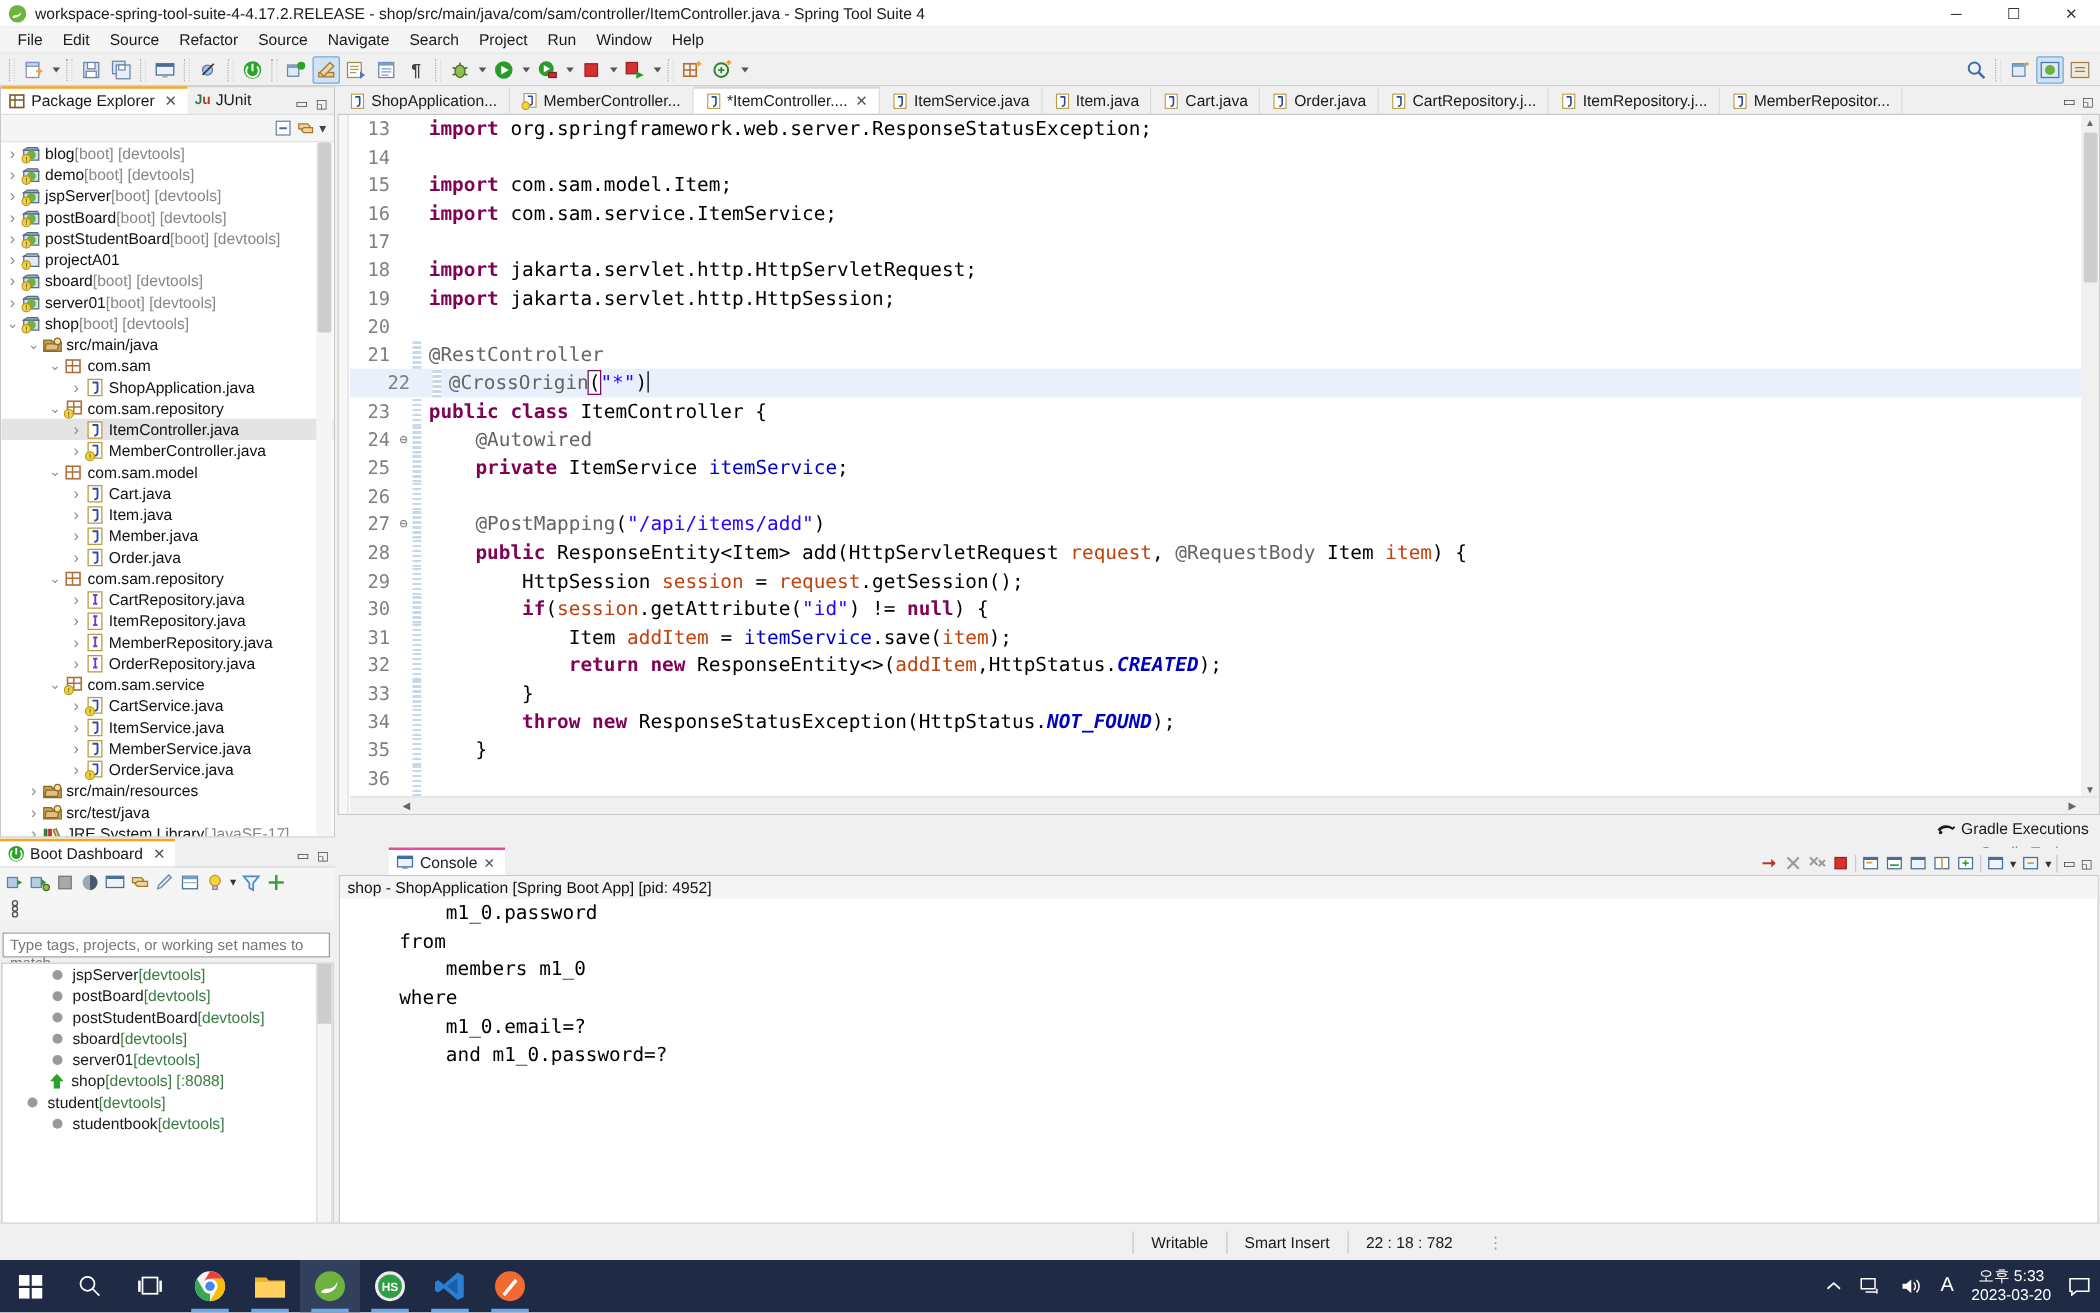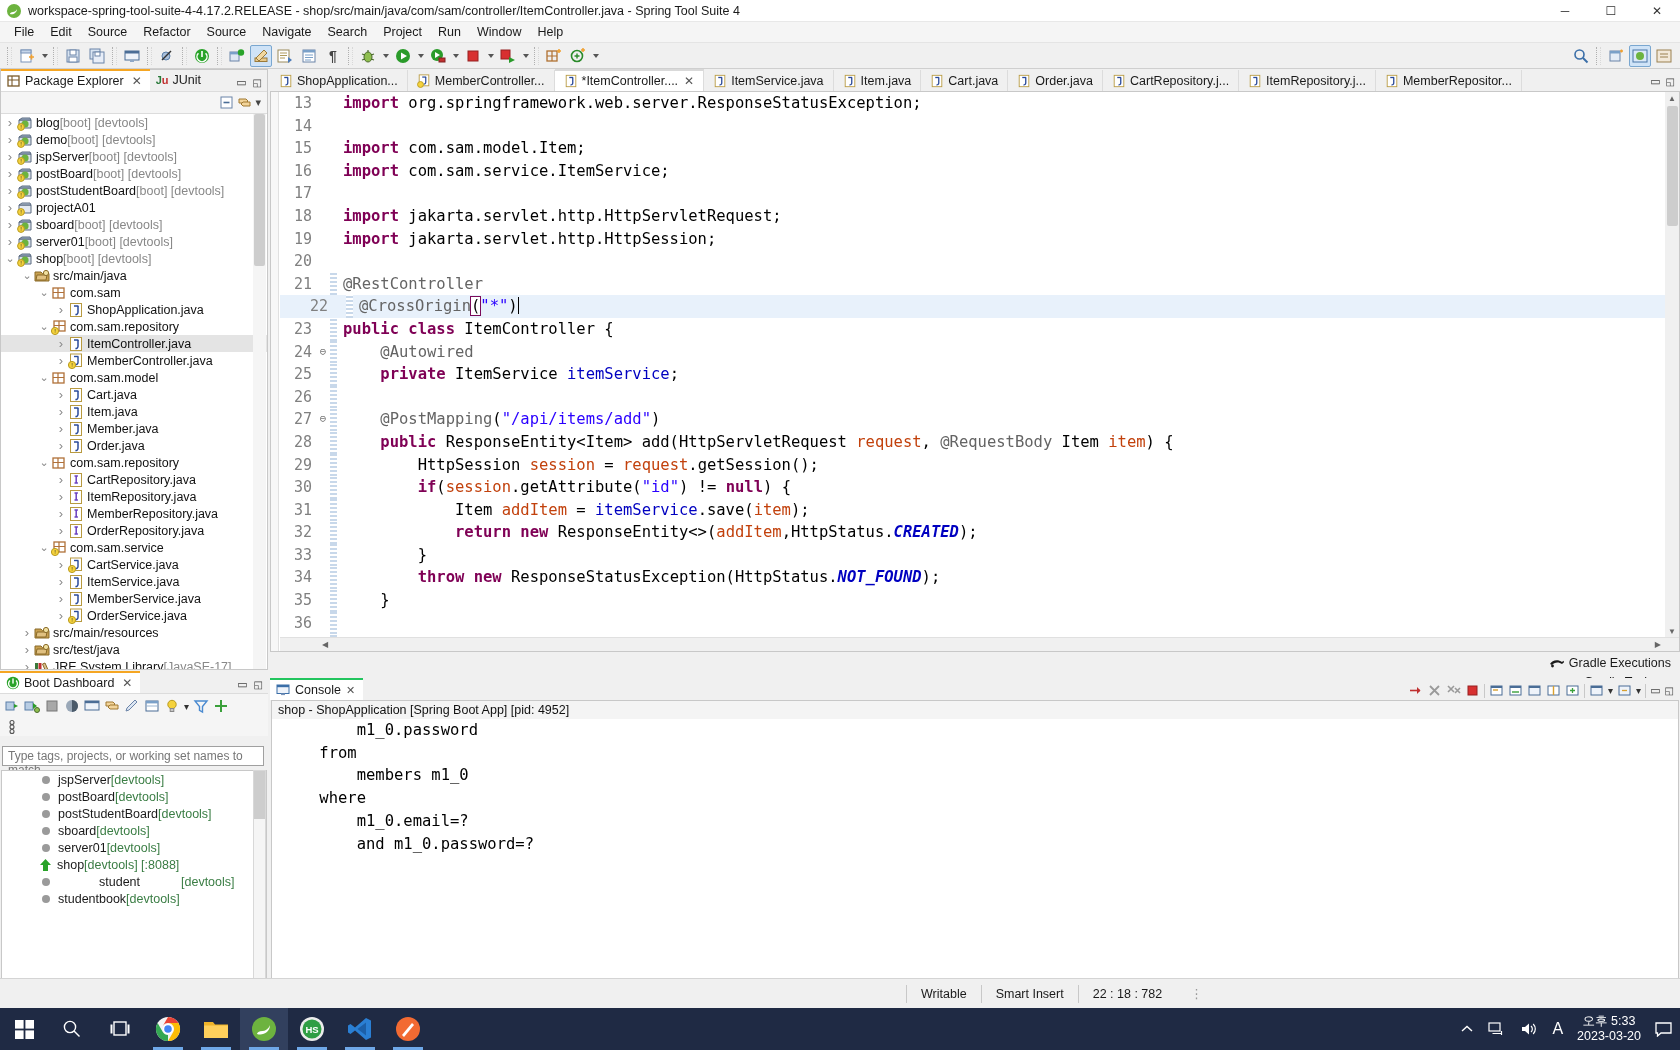--- a/index.html
+++ b/index.html
@@ -117,21 +117,21 @@
 
   
   .gradlestrip { position:absolute; left:0; top:585px; right:0; height:24px; background:#f0f0f0;
       display:flex; align-items:flex-end;flex-direction:column;}
   .gtab { display:flex;align-items:center;gap:5px; padding:2px 9px 3px 7px; font-size:12.5px;}
   .gright { margin-left:auto; display:flex; align-items:center; gap:7px; padding:0 6px 3px 0;}
 
   .consolepanel { position:absolute; left:0; top:609px; right:0; bottom:0; background:#f0f0f0;}
   .ctabrow { height:22px; display:flex; align-items:flex-end; }
   .ctab { display:flex; align-items:center; gap:5px; height:22px; padding:0 8px 0 6px;
-      background:#fff; font-size:12.5px; border-top:2px solid #22c55e;}
+      background:#fff; font-size:12.5px; border-top:2px solid #ec4899;margin-left:41px;}
   .ctabtools { margin-left:auto; display:flex; align-items:center; gap:4px; padding:0 6px 2px 0;}
   .cbody { position:absolute; left:1px; right:1px; top:22px; bottom:0; background:#fff;
       border:1px solid #c8c8c8;}
   .clabel { font-size:12.5px; padding:2px 6px; color:#111; background:#f4f4f4;}
   .coutput { font-family:"DejaVu Sans Mono", monospace; font-size:15.5px; line-height:22.7px;
       color:#000; padding-left:10px; white-space:pre; }
   .chscroll { position:absolute; left:0; right:0; bottom:0; height:13px; background:#f0f0f0;
       border-top:1px solid #ddd;}
 
   
@@ -920,21 +920,21 @@
             </div>
             <div class="brow">
               <span class="barrow">
                 <svg width="11" height="12" viewBox="0 0 11 12">
                   <path d="M5.5 0L11 6H8v6H3V6H0z" fill="#29a329"></path>
                 </svg>
               </span>
               <span>shop</span>
               <span class="tdim"> [devtools] [:8088]</span>
             </div>
-            <div class="brow" style="padding-left: 40px; gap: 41px;">
+            <div class="brow" style="padding-left: 20px;">
               <span class="bdot"></span>
               <span>student</span>
               <span class="tdim"> [devtools]</span>
             </div>
             <div class="brow" style="padding-left: 40px;">
               <span class="bdot"></span>
               <span>studentbook</span>
               <span class="tdim"> [devtools]</span>
             </div>
           </div>

